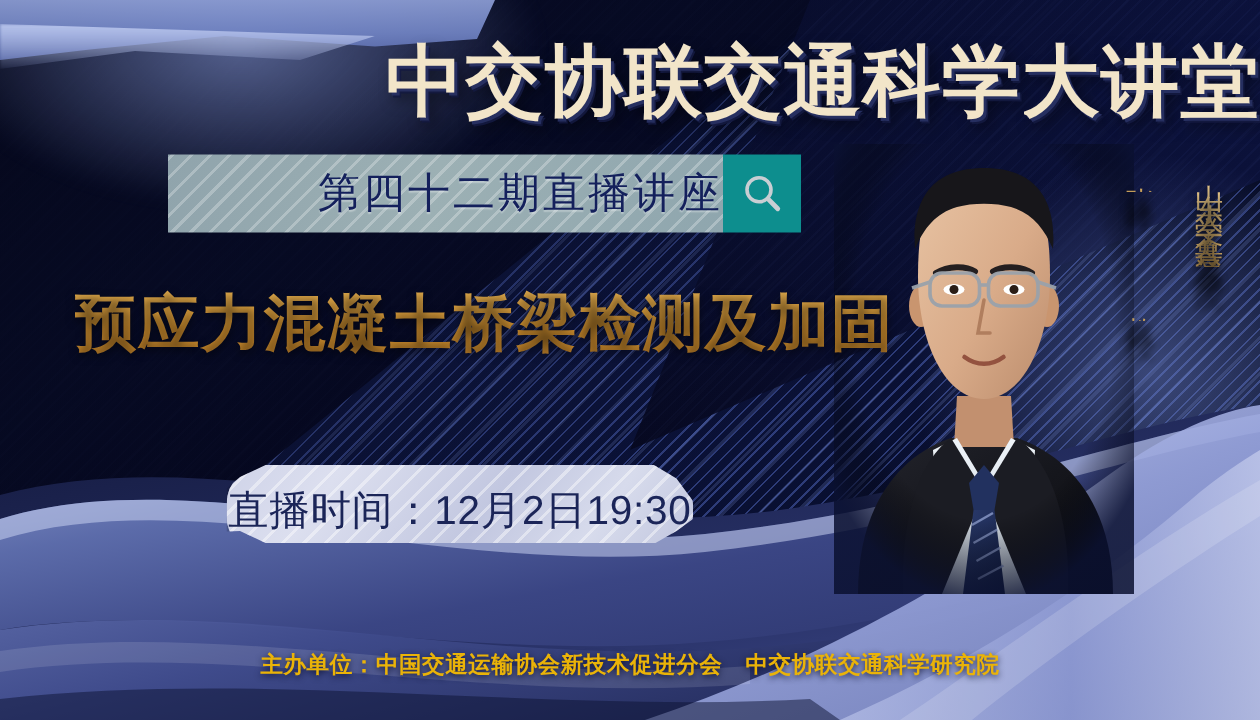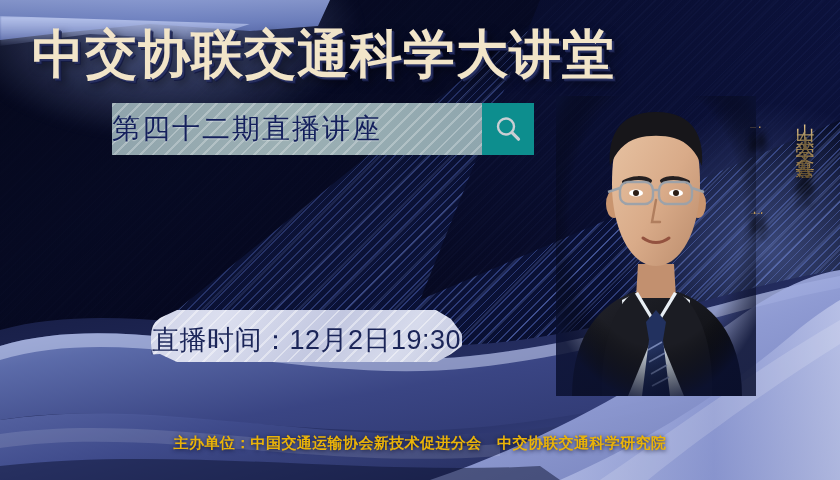--- a/index.html
+++ b/index.html
@@ -86,21 +86,21 @@
 
   
   .portrait{
     position:absolute;left:556px;top:96px;width:200px;height:300px;
   }
   .portrait svg{width:100%;height:100%;display:block;}
 
   
   .main-title{
     position:absolute;left:0;right:0;top:20px;
-    text-align:left;
+    text-align:right;
     font-size:52px;
     font-weight:bold;
     letter-spacing:1px;
     color:#f2e5c9;
     text-shadow:
       2px 2px 0 rgba(40,48,98,.95),
       3px 3px 0 rgba(20,26,64,.9),
       5px 5px 10px rgba(0,0,0,.55);
     white-space:nowrap;
     padding-left:32px;
@@ -109,21 +109,21 @@
   
   .sub-bar{
     position:absolute;left:112px;top:103px;
     width:422px;height:52px;
     display:flex;align-items:stretch;
   }
   .sub-bar-body{
     flex:1;
     position:relative;
     background:linear-gradient(100deg,#90a4ac 0%,#9cb0b4 48%,#8fa6ae 100%);
-    display:flex;align-items:center;justify-content:flex-start;
+    display:flex;align-items:center;justify-content:flex-end;
     overflow:hidden;
   }
   .sub-bar-body::after{
     content:"";position:absolute;inset:0;
     background-image:repeating-linear-gradient(
       -45deg,
       rgba(255,255,255,0) 0px,
       rgba(255,255,255,0) 7px,
       rgba(255,255,255,.26) 7px,
       rgba(255,255,255,.26) 9px);
@@ -368,20 +368,21 @@
       <span class="sub-bar-text">第四十二期直播讲座</span>
     </div>
     <div class="sub-bar-icon">
       <svg width="30" height="30" viewBox="0 0 30 30" aria-hidden="true">
         <circle cx="13" cy="12.5" r="8" fill="none" stroke="#c9ced3" stroke-width="2.4"></circle>
         <line x1="19" y1="18.6" x2="25.5" y2="25.2" stroke="#c9ced3" stroke-width="3.2" stroke-linecap="round"></line>
       </svg>
     </div>
   </div>
 
+  <div class="gold-title">预应力混凝土桥梁检测及加固</div>
 
   <div class="time-pill">
     <span class="time-pill-text">直播时间：12月2日19:30</span>
   </div>
 
   <div class="v-col v-org">山东大学齐鲁交通学院</div>
   <div class="v-col v-name">张峰</div>
   <div class="v-col v-role">教授</div>
 
   <div class="footer">主办单位：中国交通运输协会新技术促进分会　中交协联交通科学研究院</div>

